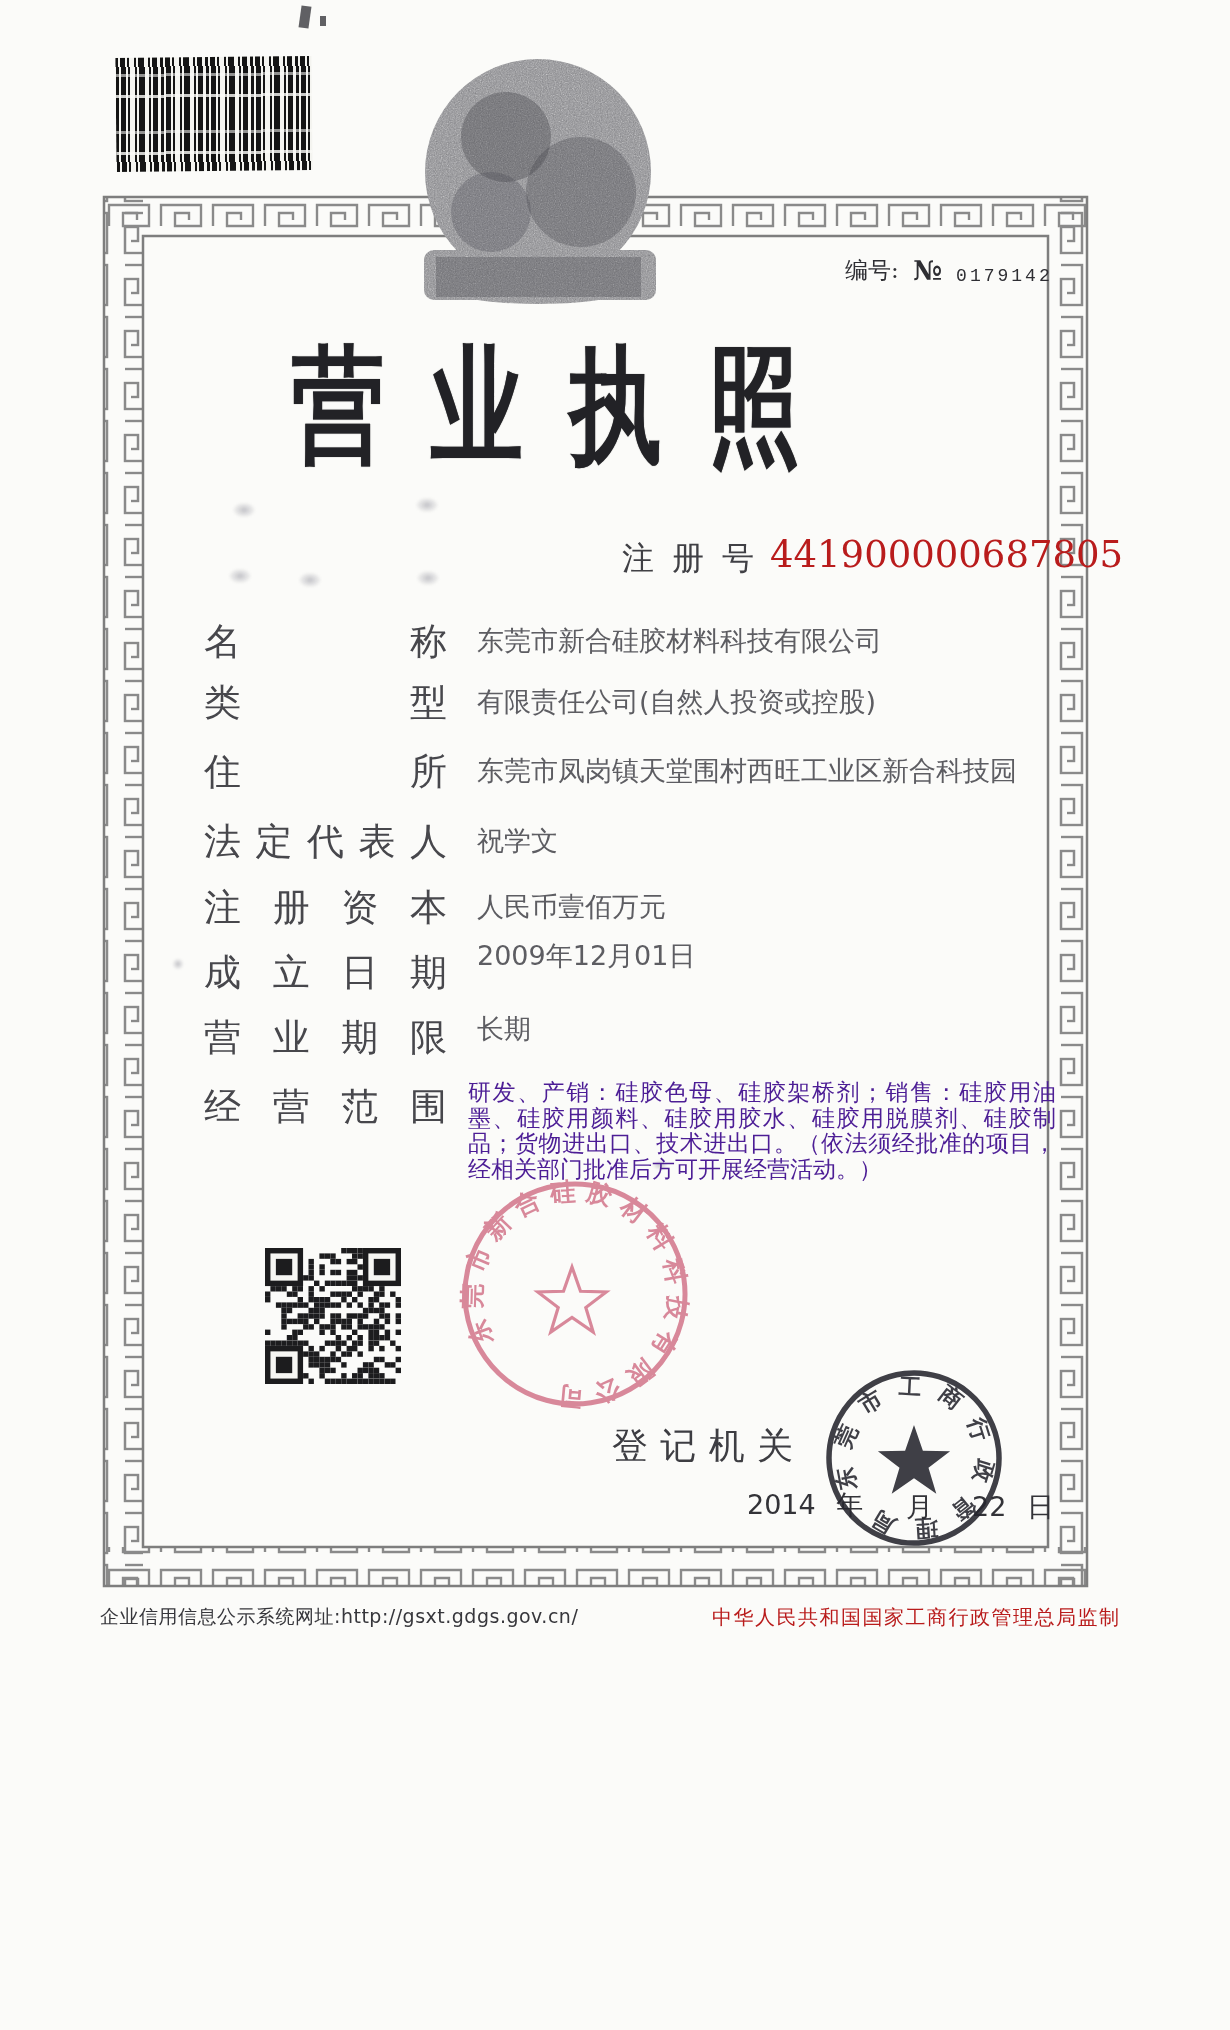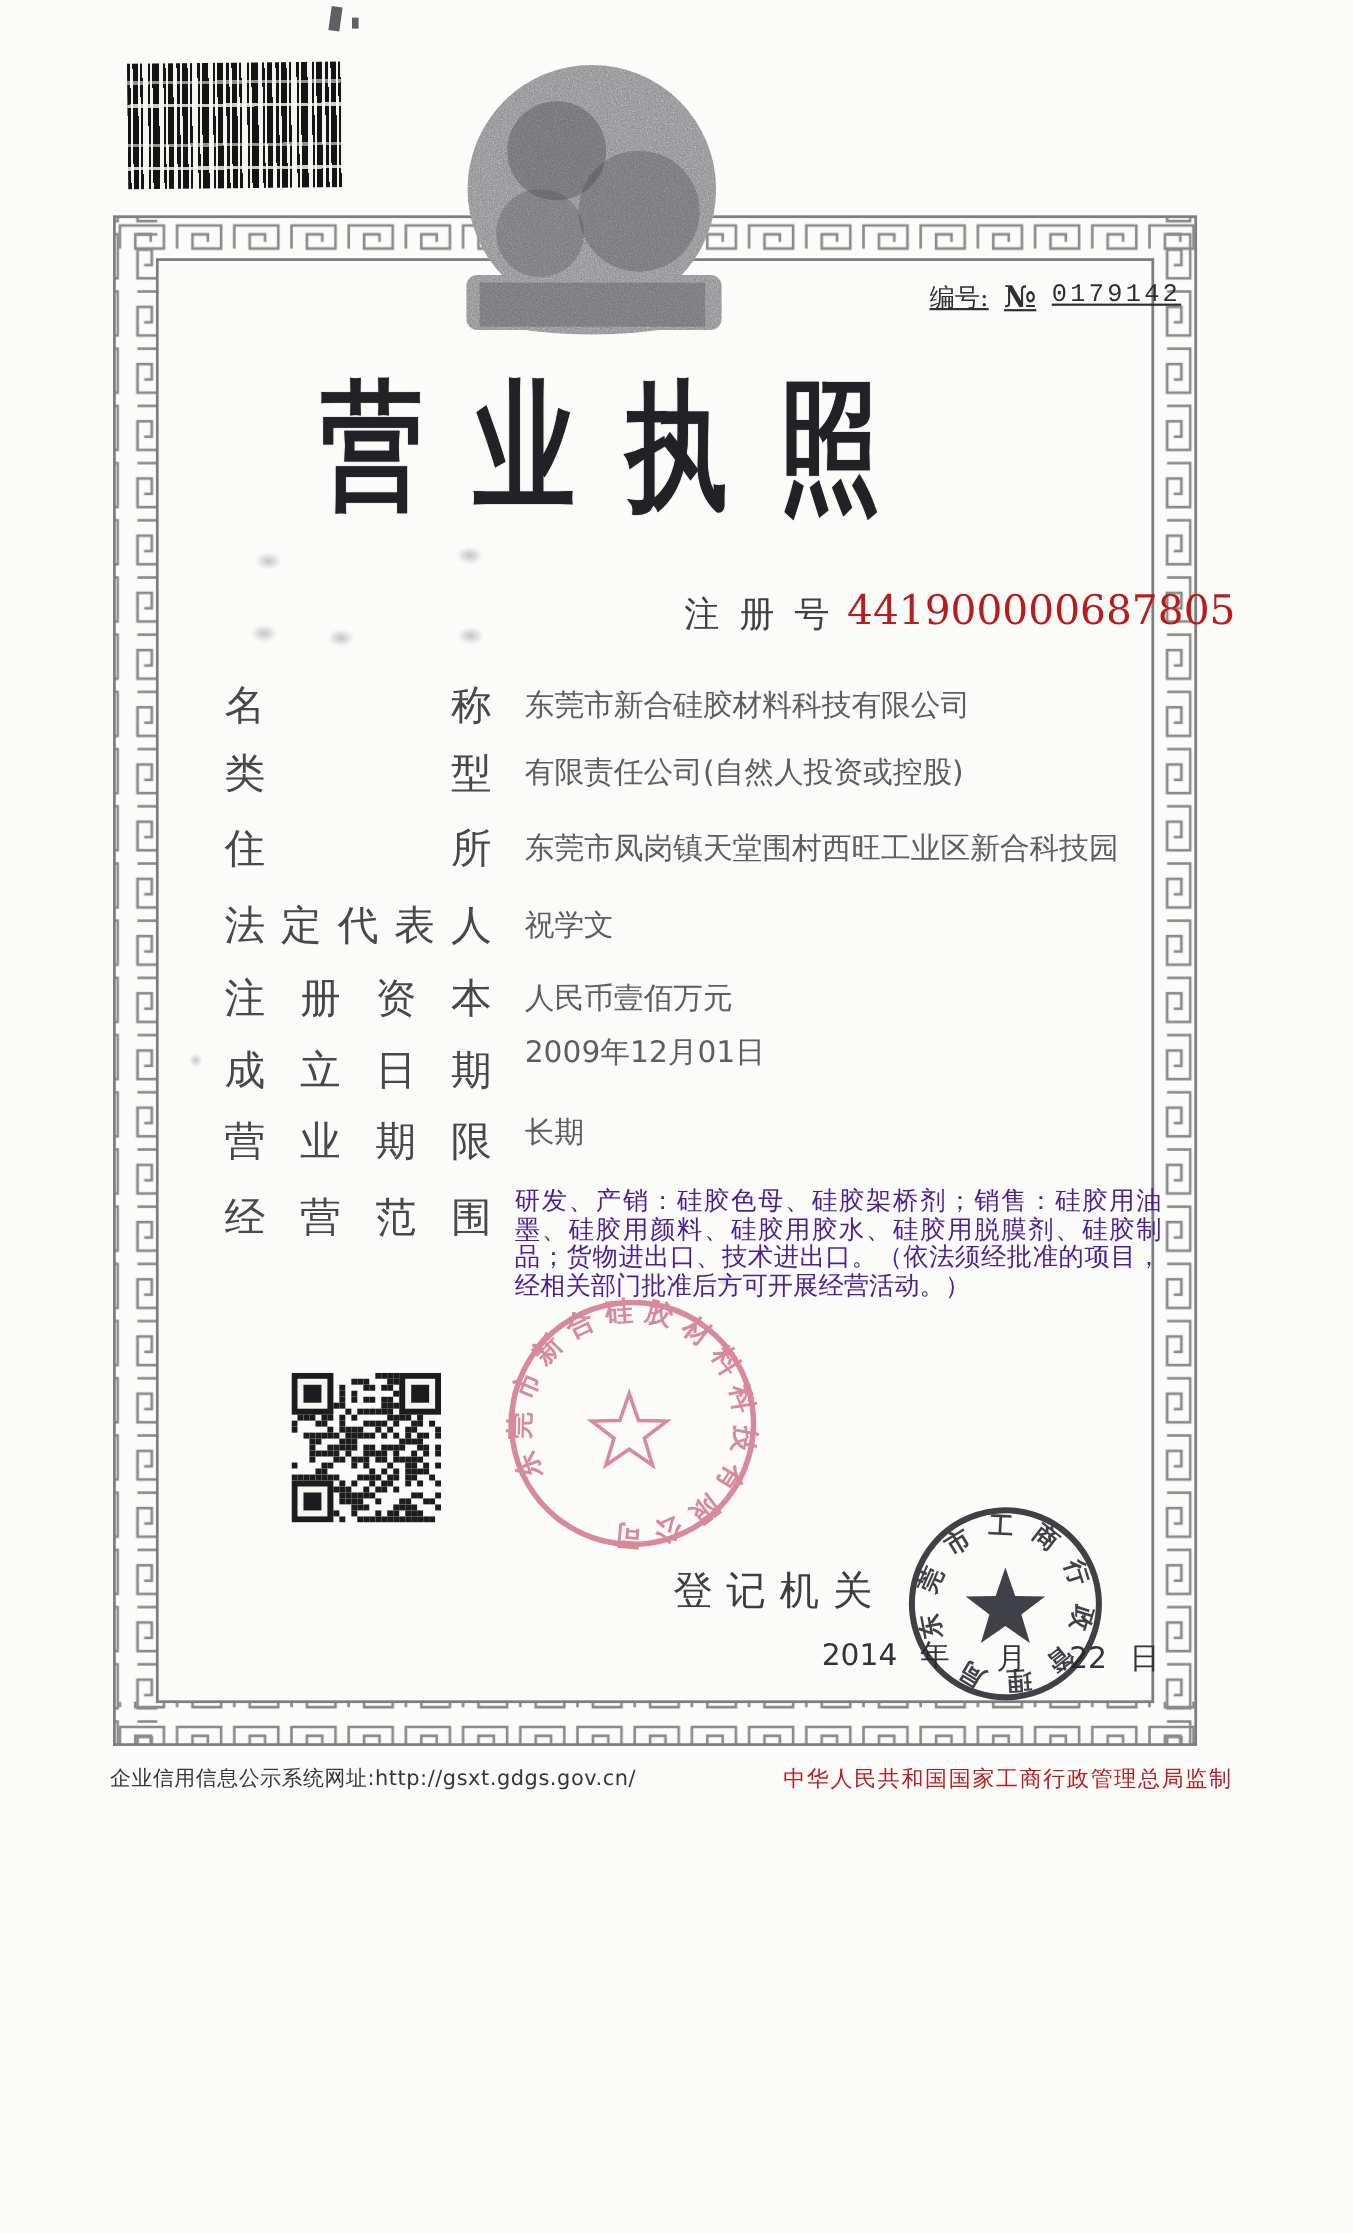--- a/index.html
+++ b/index.html
@@ -18,24 +18,24 @@
         #141414 0 3px,  #f4f4f0 3px 5px,
         #141414 5px 10px,#f4f4f0 10px 12px,
         #141414 12px 14px,#f4f4f0 14px 19px,
         #141414 19px 21px,#f4f4f0 21px 23px,
         #141414 23px 29px,#f4f4f0 29px 33px,
         #141414 33px 35px,#f4f4f0 35px 37px,
         #141414 37px 42px,#f4f4f0 42px 45px);
   }
 
   
-  .serial-row{left:845px;top:255px;display:flex;align-items:flex-start;gap:14px;color:#2e2e33;text-decoration:underline;}
+  .serial-row{left:845px;top:255px;display:flex;align-items:flex-end;gap:14px;color:#2e2e33;}
   .serial-prefix{font-family:"DejaVu Serif","Liberation Serif",serif;font-size:23px;}
   .serial-symbol{font-family:"DejaVu Serif","Liberation Serif",serif;font-size:27px;font-weight:bold;}
-  .serial-number{font-family:"Liberation Mono","DejaVu Sans Mono",monospace;font-size:23px;letter-spacing:3px;}
+  .serial-number{font-family:"Liberation Mono","DejaVu Sans Mono",monospace;font-size:18px;letter-spacing:3px;}
 
   
   .doc-title{
     left:292px;top:340px;font-size:126px;font-weight:700;line-height:1.05;
     letter-spacing:64px;color:#222226;transform:scaleX(.73);transform-origin:left top;
     white-space:nowrap;text-shadow:0 0 1px #4a4a4a;
   }
 
   
   .regno-label{left:622px;top:537px;width:132px;font-size:32px;color:#404045;font-weight:500;}

